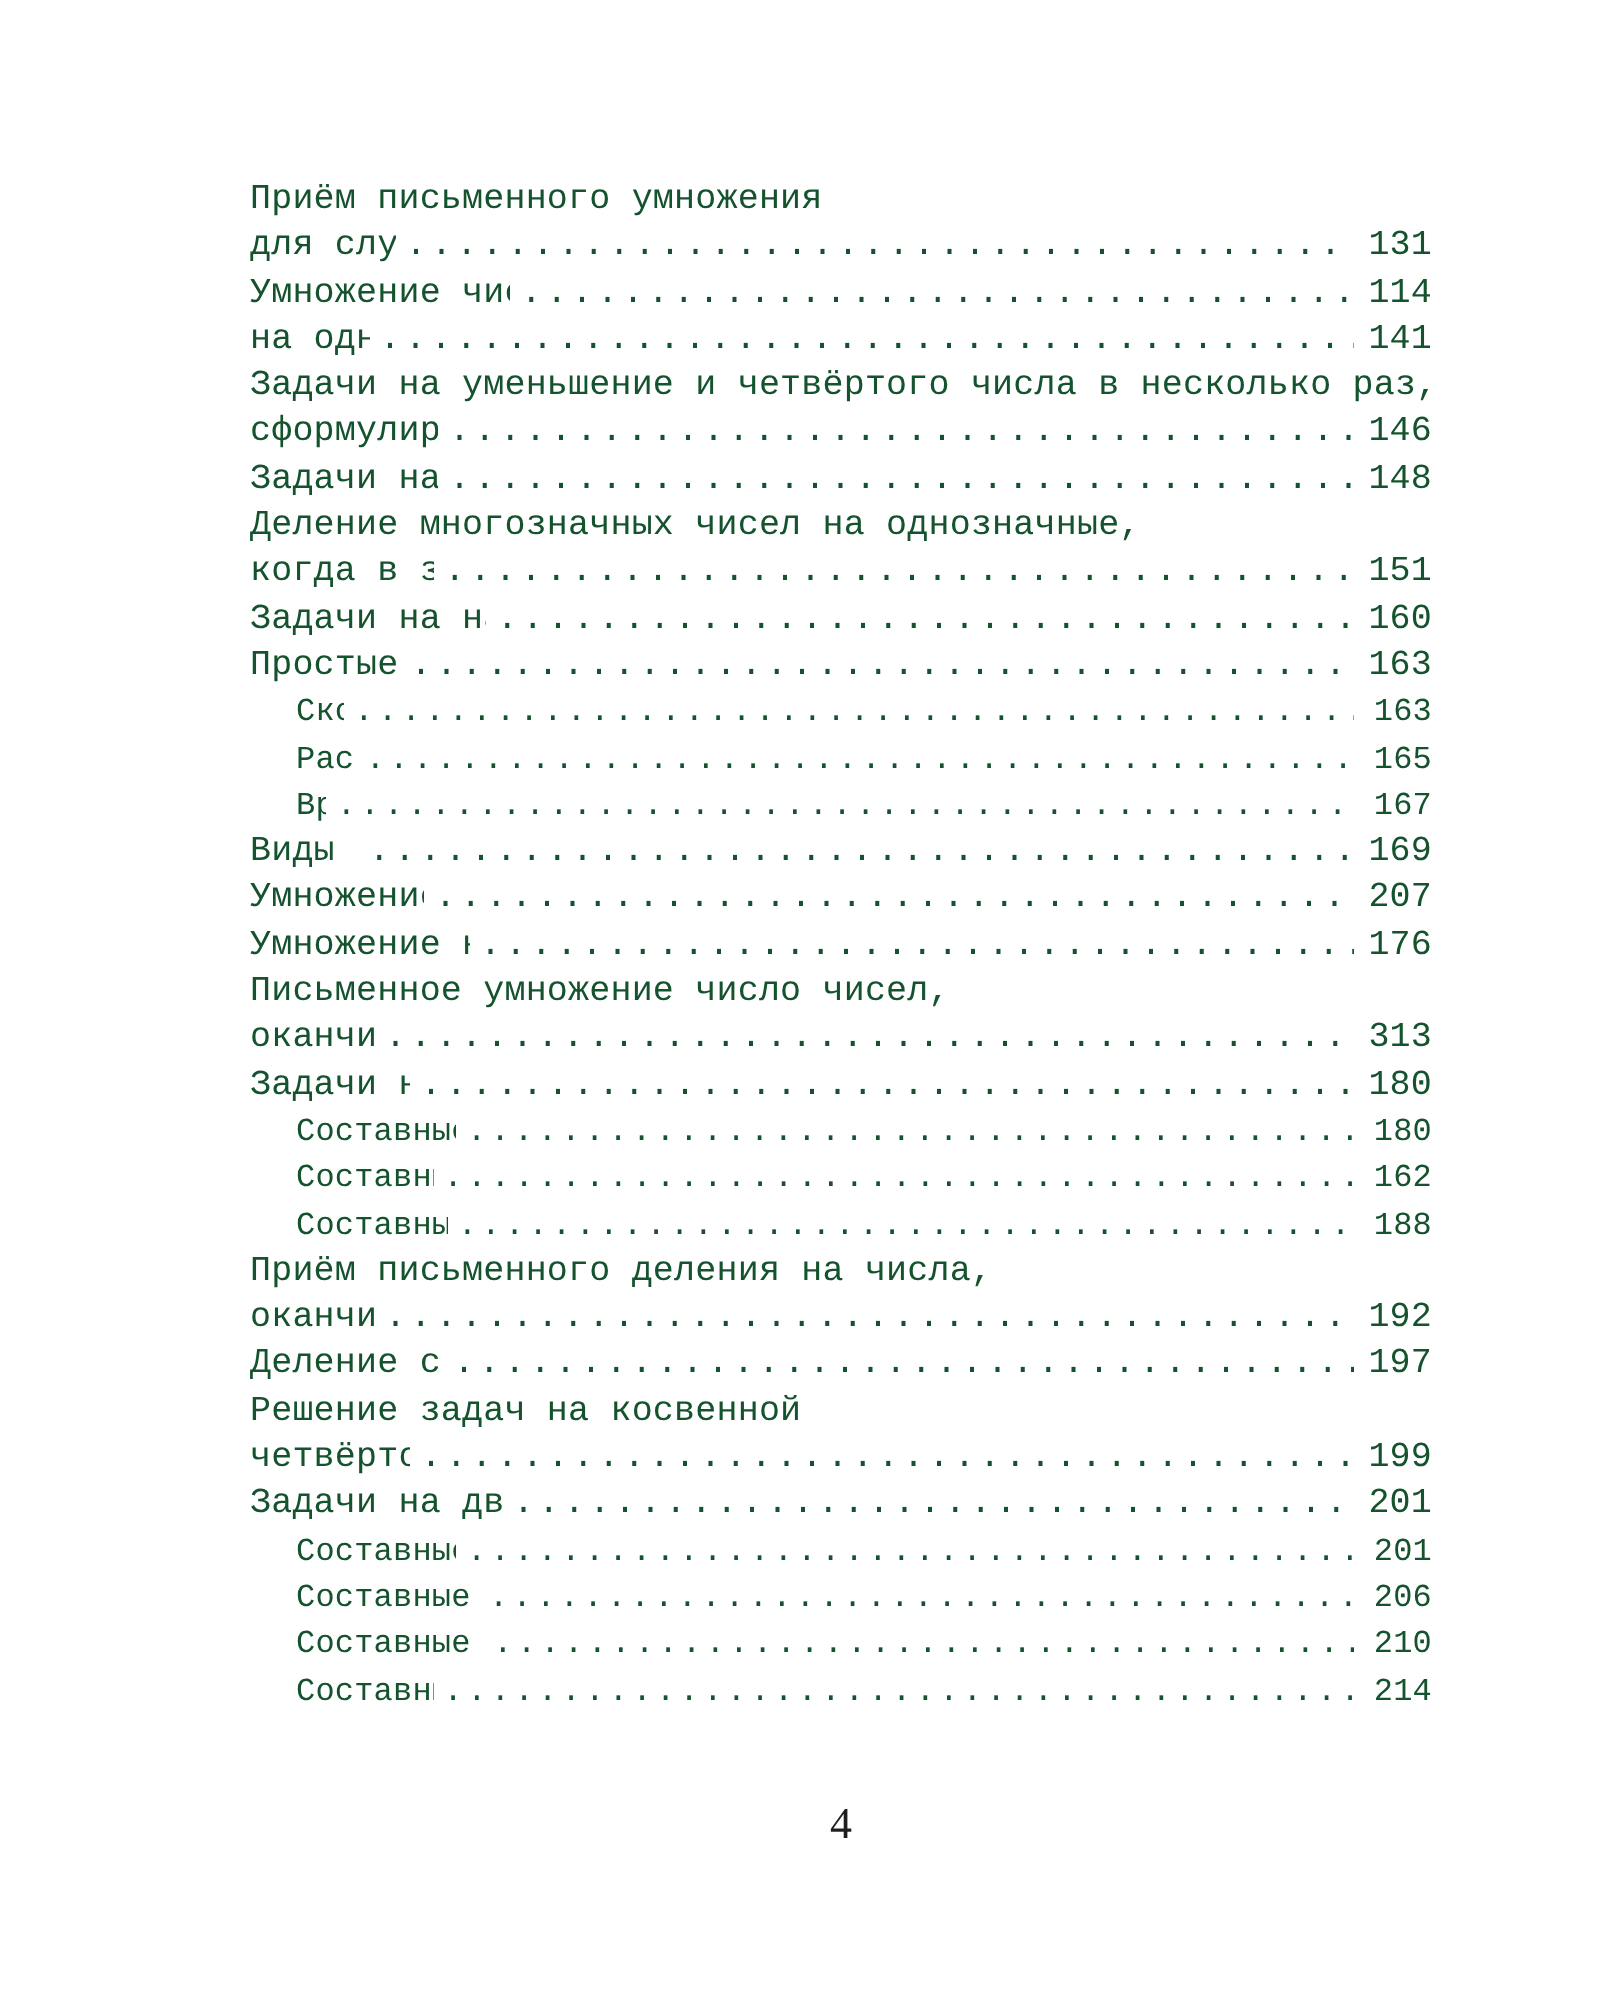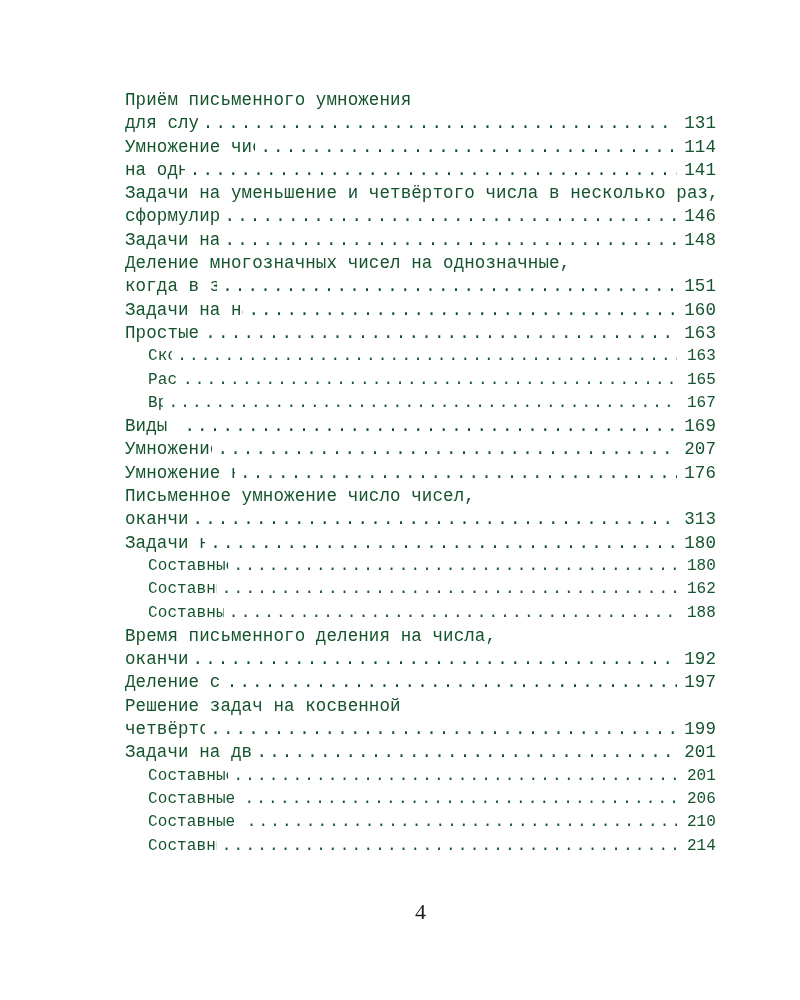--- a/index.html
+++ b/index.html
@@ -172,21 +172,21 @@
         <span class="txt">Составные задачи на время</span>
         <span class="dots"></span>
         <span class="pg">162</span>
       </div>
       <div class="row sub">
         <span class="txt">Составные задачи на скорость</span>
         <span class="dots"></span>
         <span class="pg">188</span>
       </div>
       <div class="row">
-        <span class="txt">Время письменного деления на числа,</span>
+        <span class="txt">Приём письменного деления на числа,</span>
       </div>
       <div class="row">
         <span class="txt">оканчивающиеся нулями</span>
         <span class="dots"></span>
         <span class="pg">192</span>
       </div>
       <div class="row">
         <span class="txt">Деление с остатком на 10, 100, 1000</span>
         <span class="dots"></span>
         <span class="pg">197</span>

